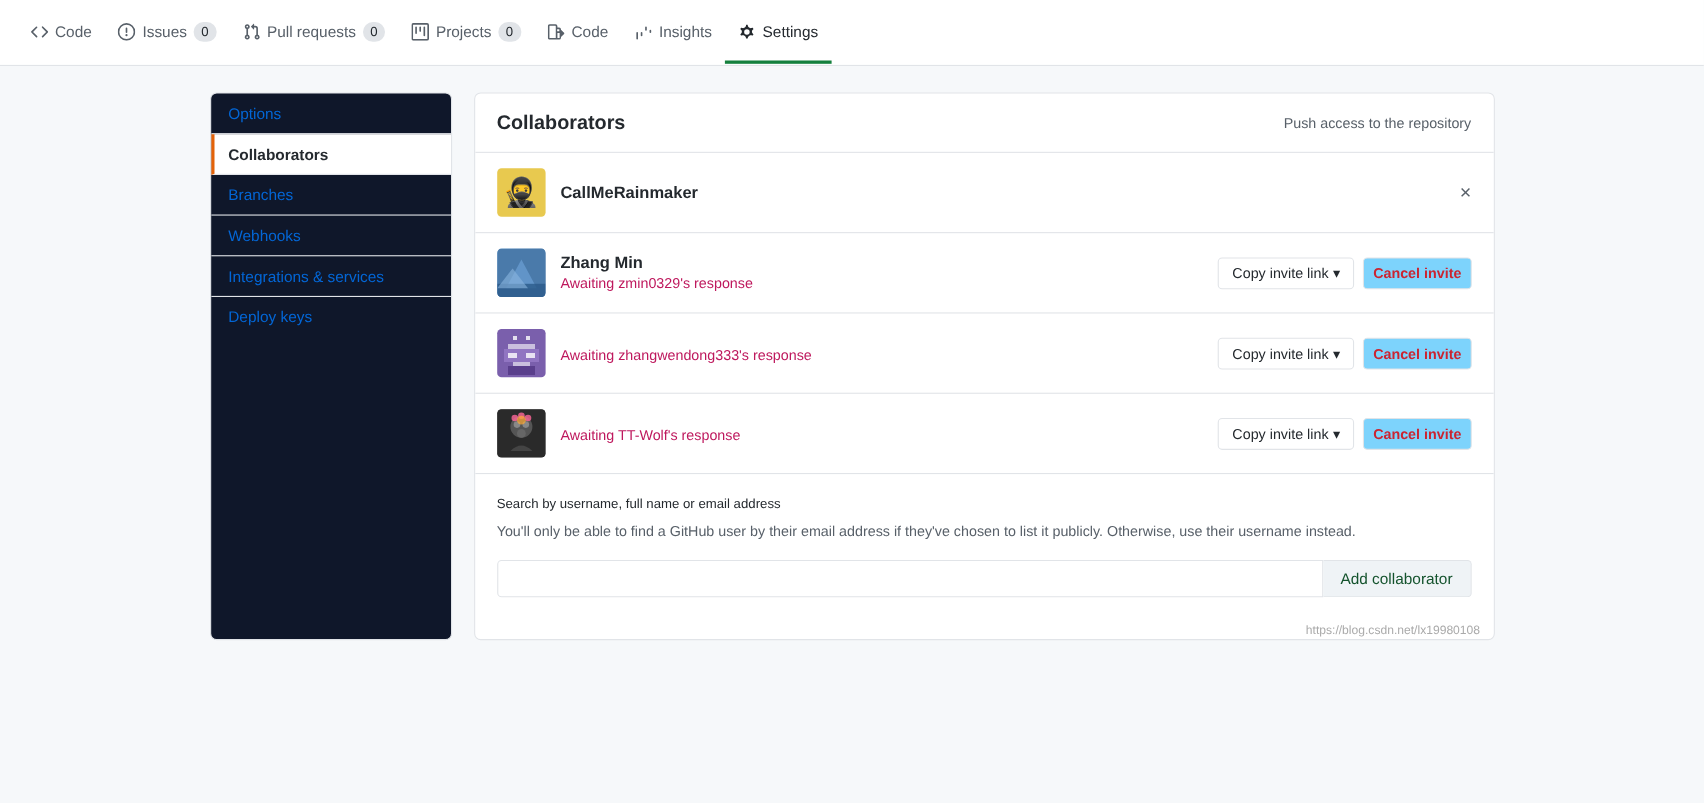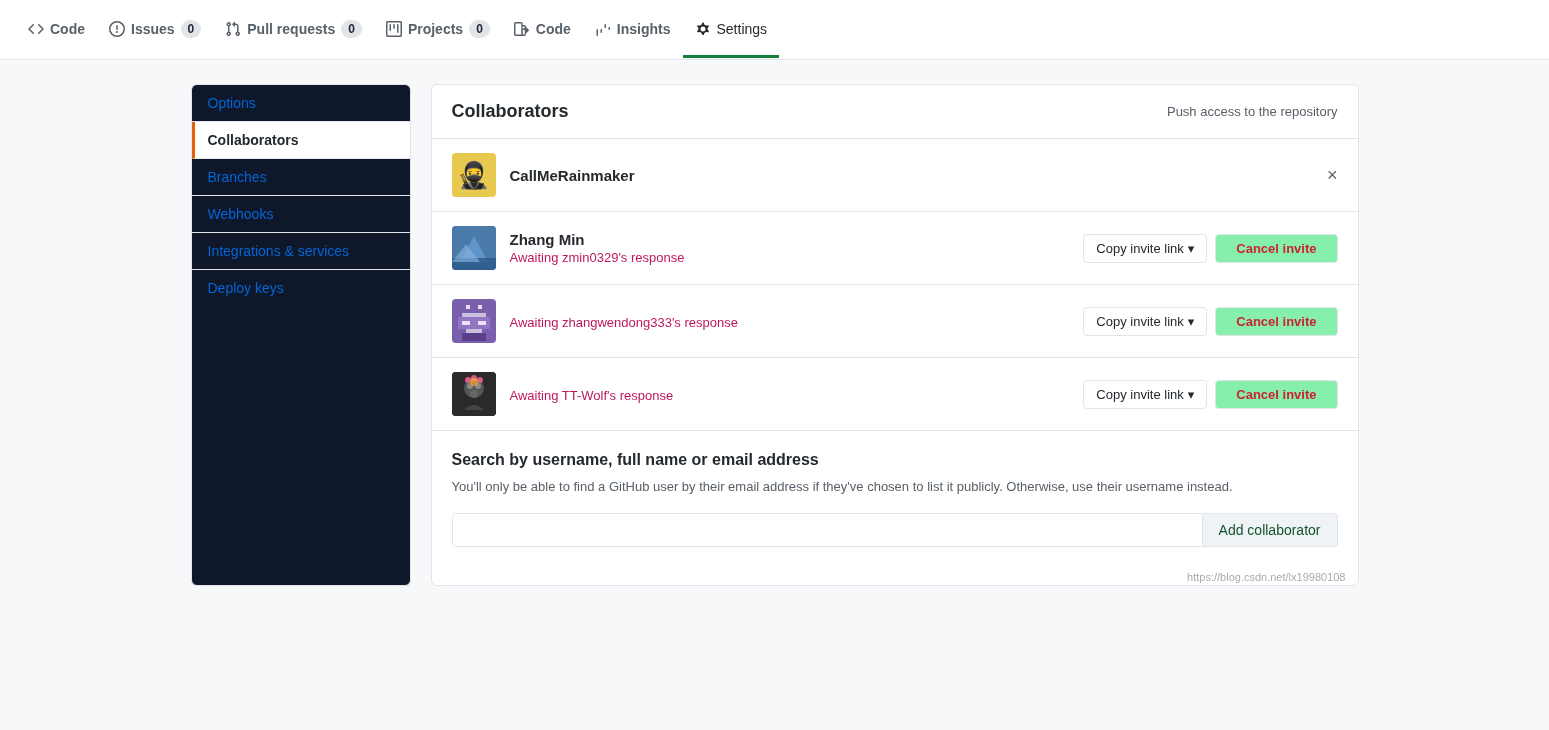--- a/index.html
+++ b/index.html
@@ -24,21 +24,20 @@
       align-items: center;
       gap: 6px;
       padding: 18px 12px;
       font-size: 14px;
       color: #586069;
       text-decoration: none;
       cursor: pointer;
       border-bottom: 2px solid transparent;
       margin-bottom: -1px;
       white-space: nowrap;
-      font-weight: bold;
     }
     .nav-tab.active {
       color: #24292e;
       font-weight: 400;
       border-bottom: 3px solid #15803d;
     }
     .nav-badge {
       background: #e1e4e8;
       border-radius: 20px;
       padding: 2px 7px;
@@ -146,23 +145,23 @@
       padding: 6px 12px;
       font-size: 13px;
       background: #fff;
       border: 1px solid #e1e4e8;
       border-radius: 4px;
       cursor: pointer;
       color: #24292e;
       text-align: center;
     }
     .btn-cancel-invite {
-      padding: 6px 20px;
+      padding: 6px 8px;
       font-size: 13px;
-      background: #86efac;
+      background: #7dd3fc;
       border: 1px solid #e1e4e8;
       border-radius: 4px;
       cursor: pointer;
       color: #cb2431;
       font-weight: 600;
     }
 
     .close-btn {
       background: none;
       border: none;
@@ -170,22 +169,22 @@
       font-size: 18px;
       color: #586069;
       margin-left: auto;
     }
 
     
     .search-section {
       padding: 20px;
     }
     .search-title {
-      font-size: 16px;
-      font-weight: 700;
+      font-size: 12px;
+      font-weight: 400;
       margin-bottom: 8px;
     }
     .search-desc {
       font-size: 13px;
       color: #586069;
       margin-bottom: 16px;
       line-height: 1.5;
     }
     .search-row {
       display: flex;

